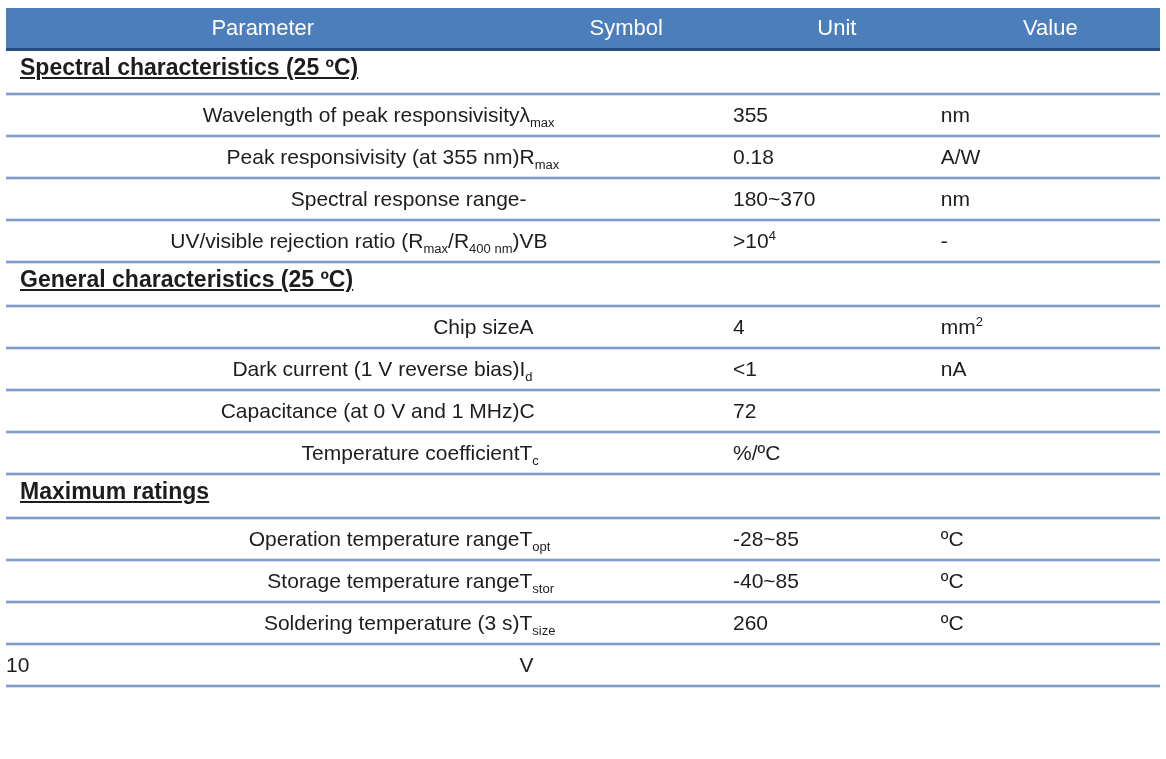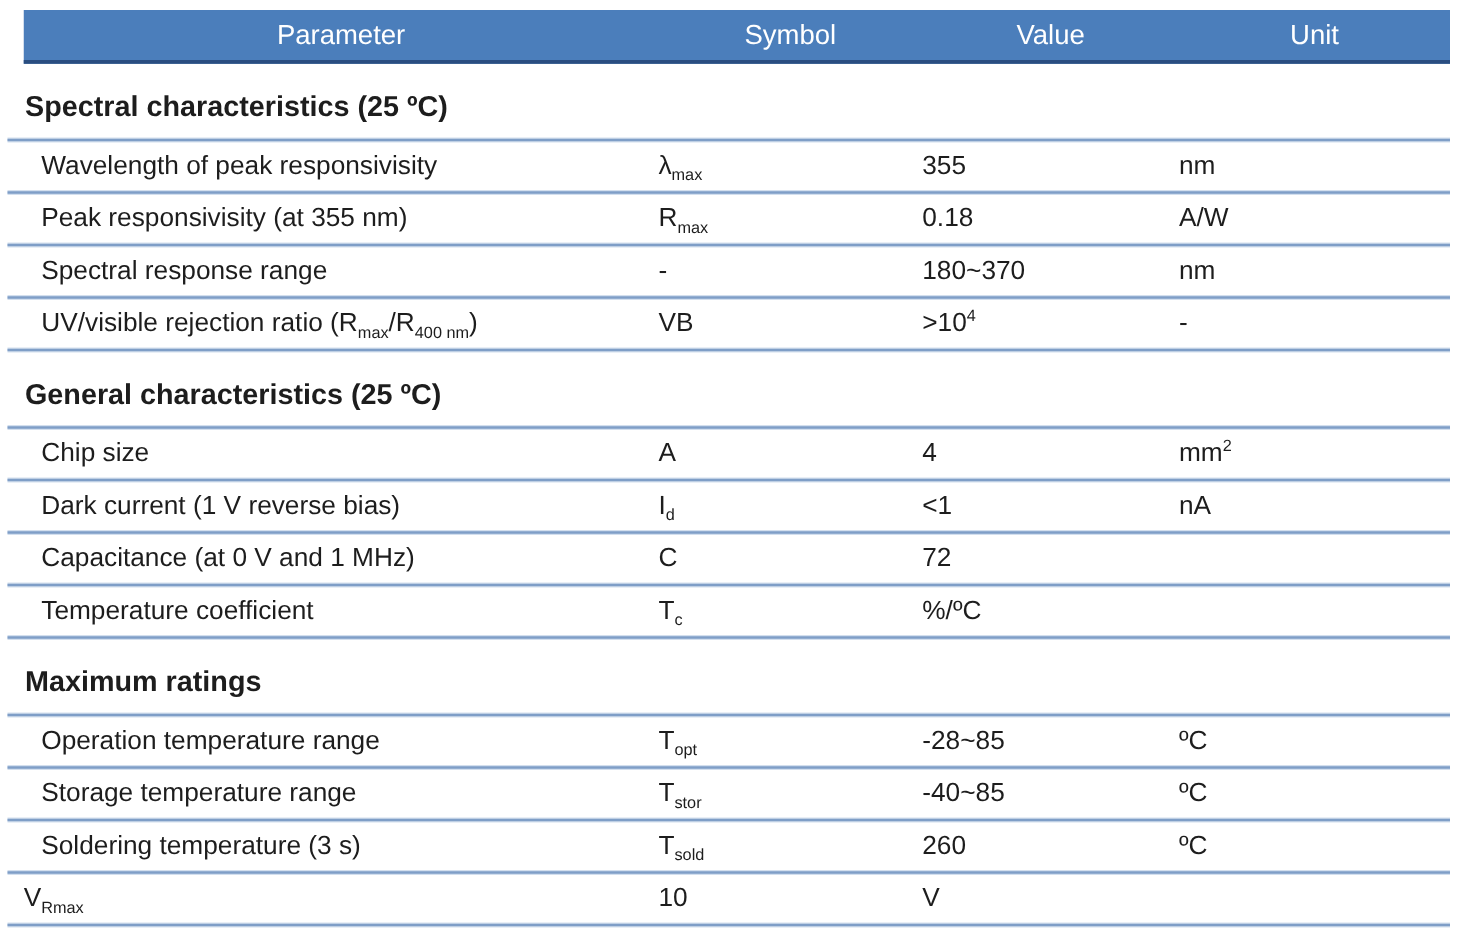--- a/index.html
+++ b/index.html
@@ -15,57 +15,57 @@
     width:1166px;height:759px;overflow:hidden;
     font-family:"Liberation Sans", sans-serif;
     color:var(--text);
     box-sizing:border-box;
   }
   .wrap{padding:8px 6px 0 6px;}
   .grid4{
     display:grid;
     grid-template-columns:44.5% 18.5% 18% 19%;
     align-items:center;
-    margin-left:13px;
   }
   .header-row{
     background:var(--header-bg);
     border-bottom:3px solid var(--header-border);
     height:40px;
     color:var(--header-text);
     font-size:22px;
   }
   .hcell{text-align:center;}
   .section-title{
     font-weight:bold;
     font-size:23px;
-    margin:21px 0 13px 0;
+    margin:3px 0 13px 0;
     padding-left:14px;
     line-height:26px;
+    text-decoration:underline;
   }
   .divider{
     height:2px;
     background:var(--divider);
     box-shadow:0 1px 0 var(--divider-halo), 0 -1px 0 var(--divider-halo);
   }
   .row{min-height:40px;font-size:21px;}
-  .cell-param{text-align:left;padding-left:14px;}
+  .cell-param{text-align:right;padding-left:14px;}
   .cell-symbol,.cell-value,.cell-unit{text-align:left;}
   sub{font-size:0.62em;line-height:0;}
   sup{font-size:0.62em;line-height:0;}
 </style>
 </head>
 <body>
 
 <div class="wrap">
   <div class="header-row grid4" id="header-row">
       <div class="hcell">Parameter</div>
       <div class="hcell">Symbol</div>
+      <div class="hcell">Unit</div>
       <div class="hcell">Value</div>
-      <div class="hcell">Unit</div>
     </div>
   <div id="sections">
       <div class="section-title">Spectral characteristics (25 ºC)</div>
       <div class="divider"></div>
       <div class="row grid4">
         <div class="cell-param">Wavelength of peak responsivisity</div>
         <div class="cell-symbol">λ<sub>max</sub></div>
         <div class="cell-value">355</div>
         <div class="cell-unit">nm</div>
       </div>
@@ -130,25 +130,24 @@
       <div class="divider"></div>
       <div class="row grid4">
         <div class="cell-param">Storage temperature range</div>
         <div class="cell-symbol">T<sub>stor</sub></div>
         <div class="cell-value">-40~85</div>
         <div class="cell-unit">ºC</div>
       </div>
       <div class="divider"></div>
       <div class="row grid4">
         <div class="cell-param">Soldering temperature (3 s)</div>
-        <div class="cell-symbol">T<sub>sold</sub></div>
+        <div class="cell-symbol">T<sub>size</sub></div>
         <div class="cell-value">260</div>
         <div class="cell-unit">ºC</div>
       </div>
       <div class="divider"></div>
       <div class="row grid4">
-        <div class="cell-symbol">V<sub>Rmax</sub></div>
         <div class="cell-value">10</div>
         <div class="cell-unit">V</div>
       </div>
       <div class="divider"></div>
     </div>
 </div>
 
 </body></html>

